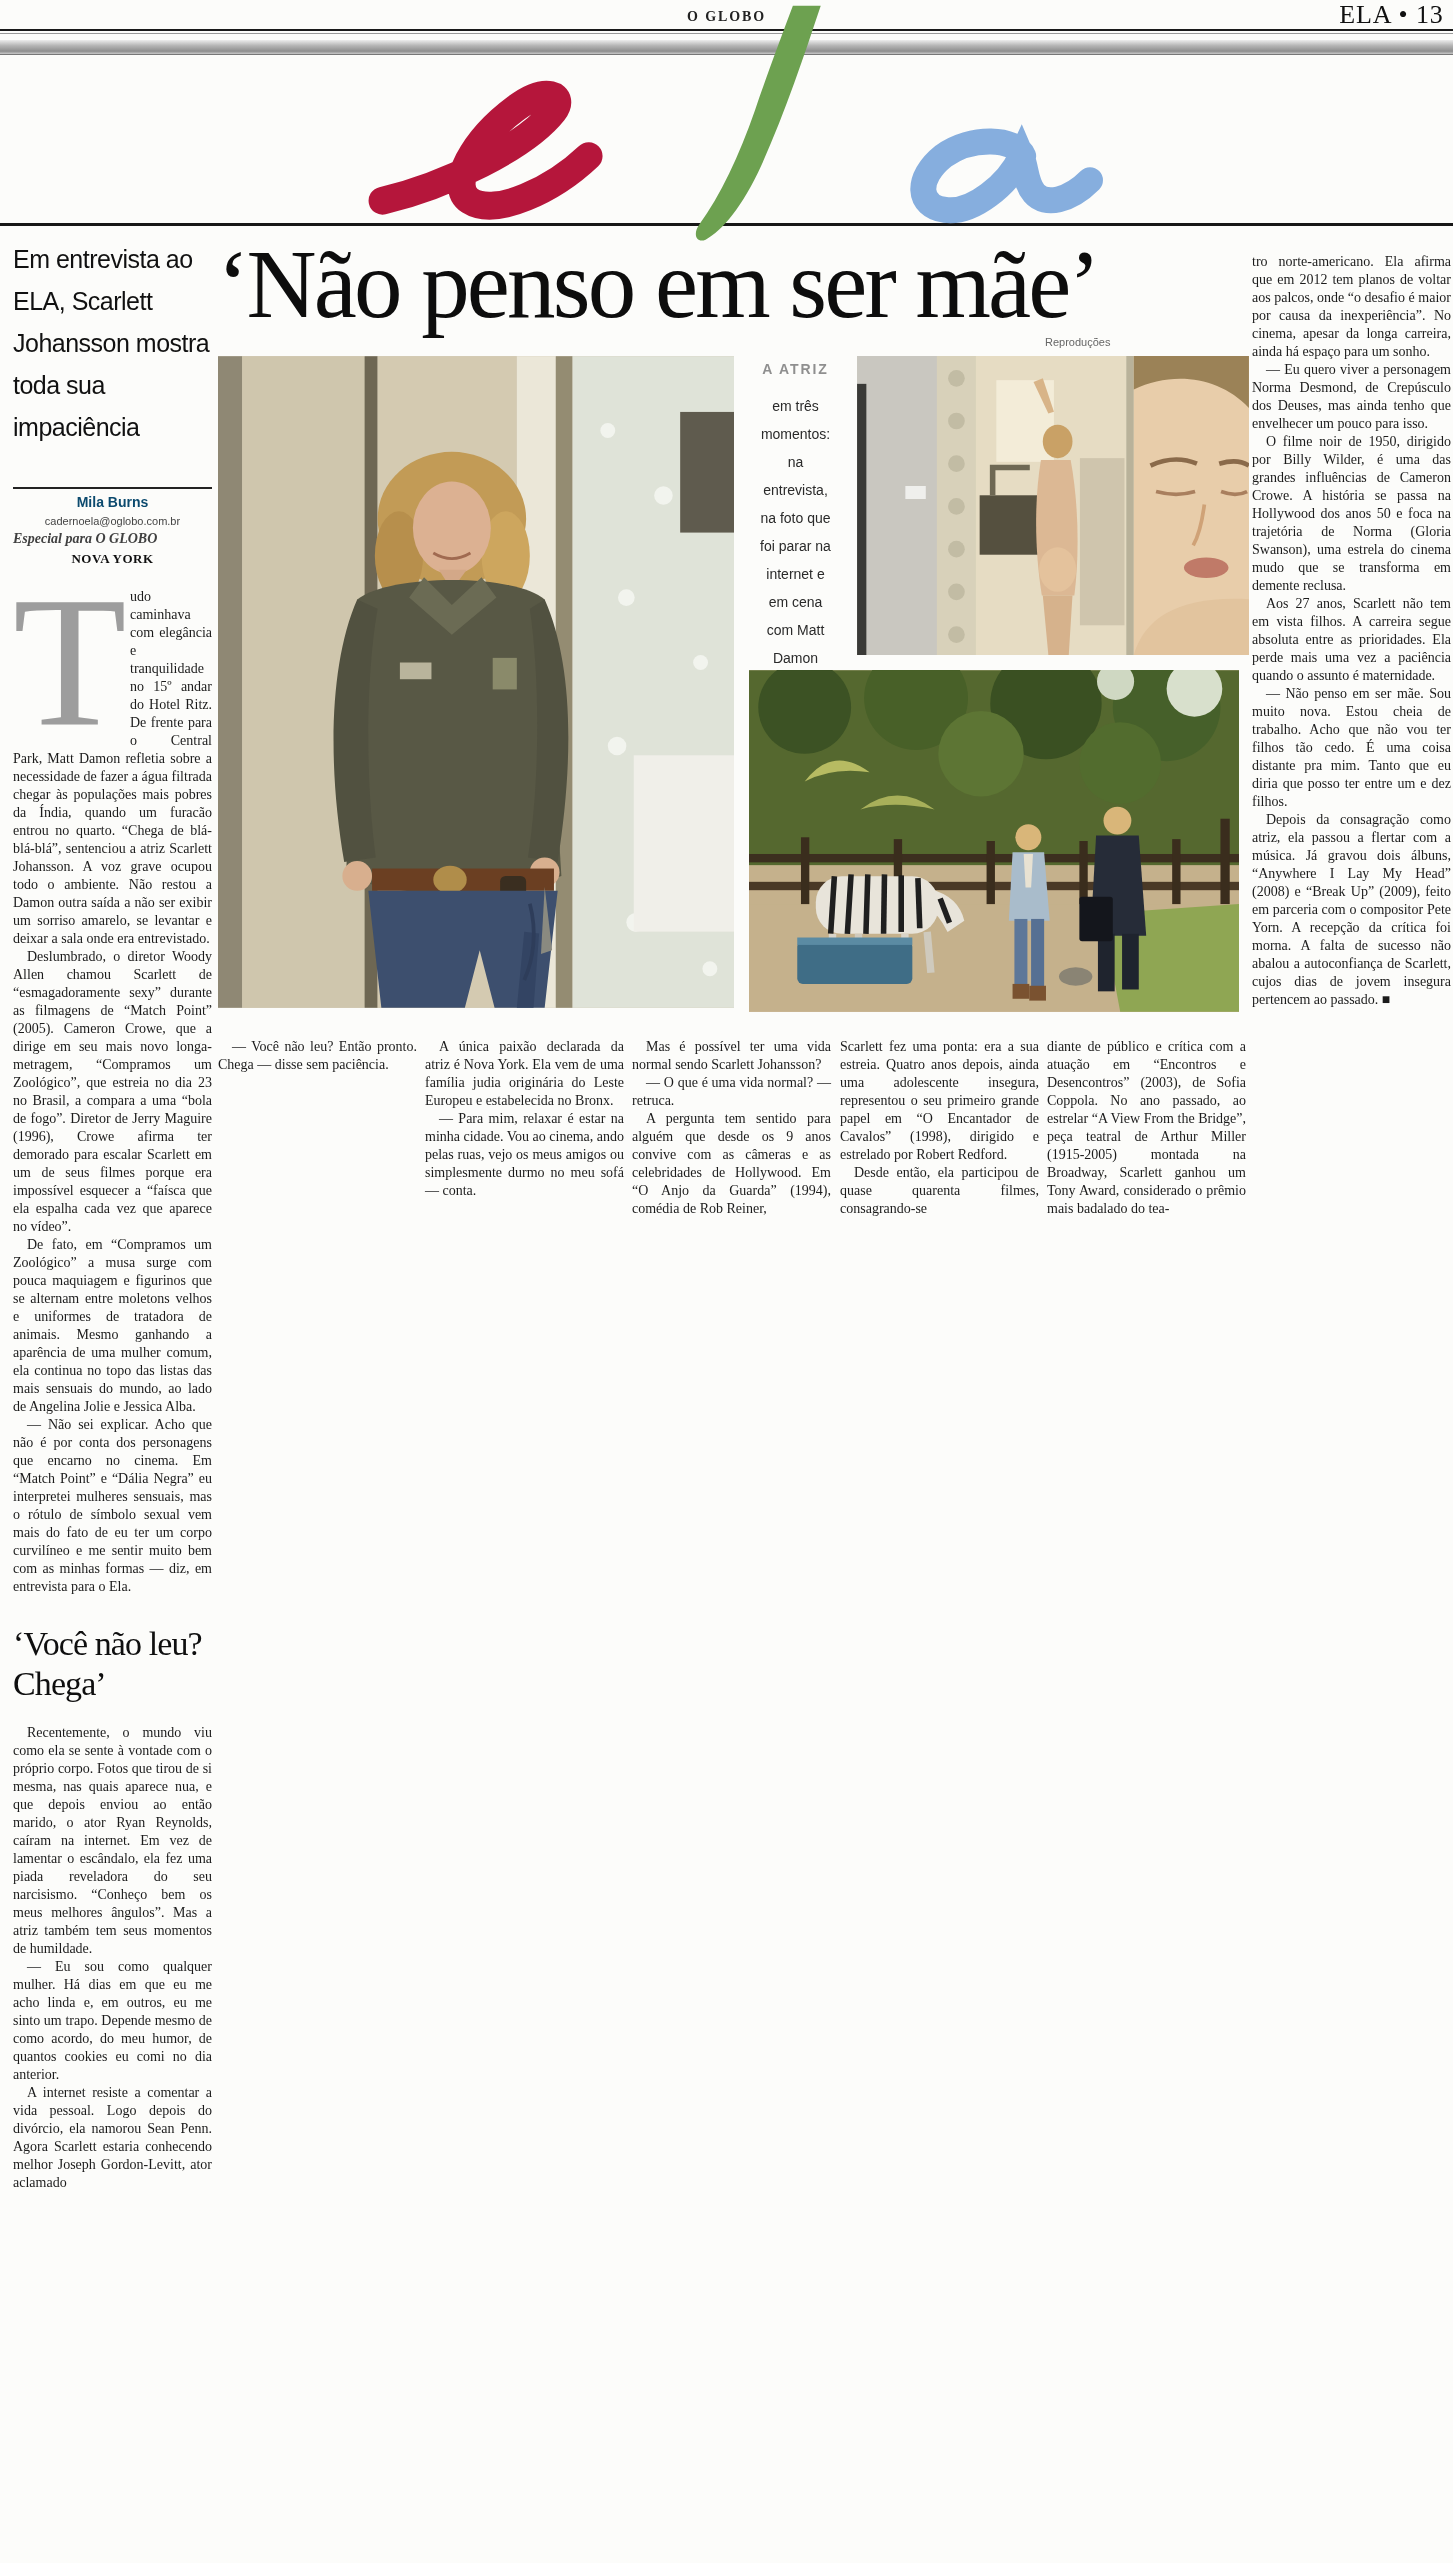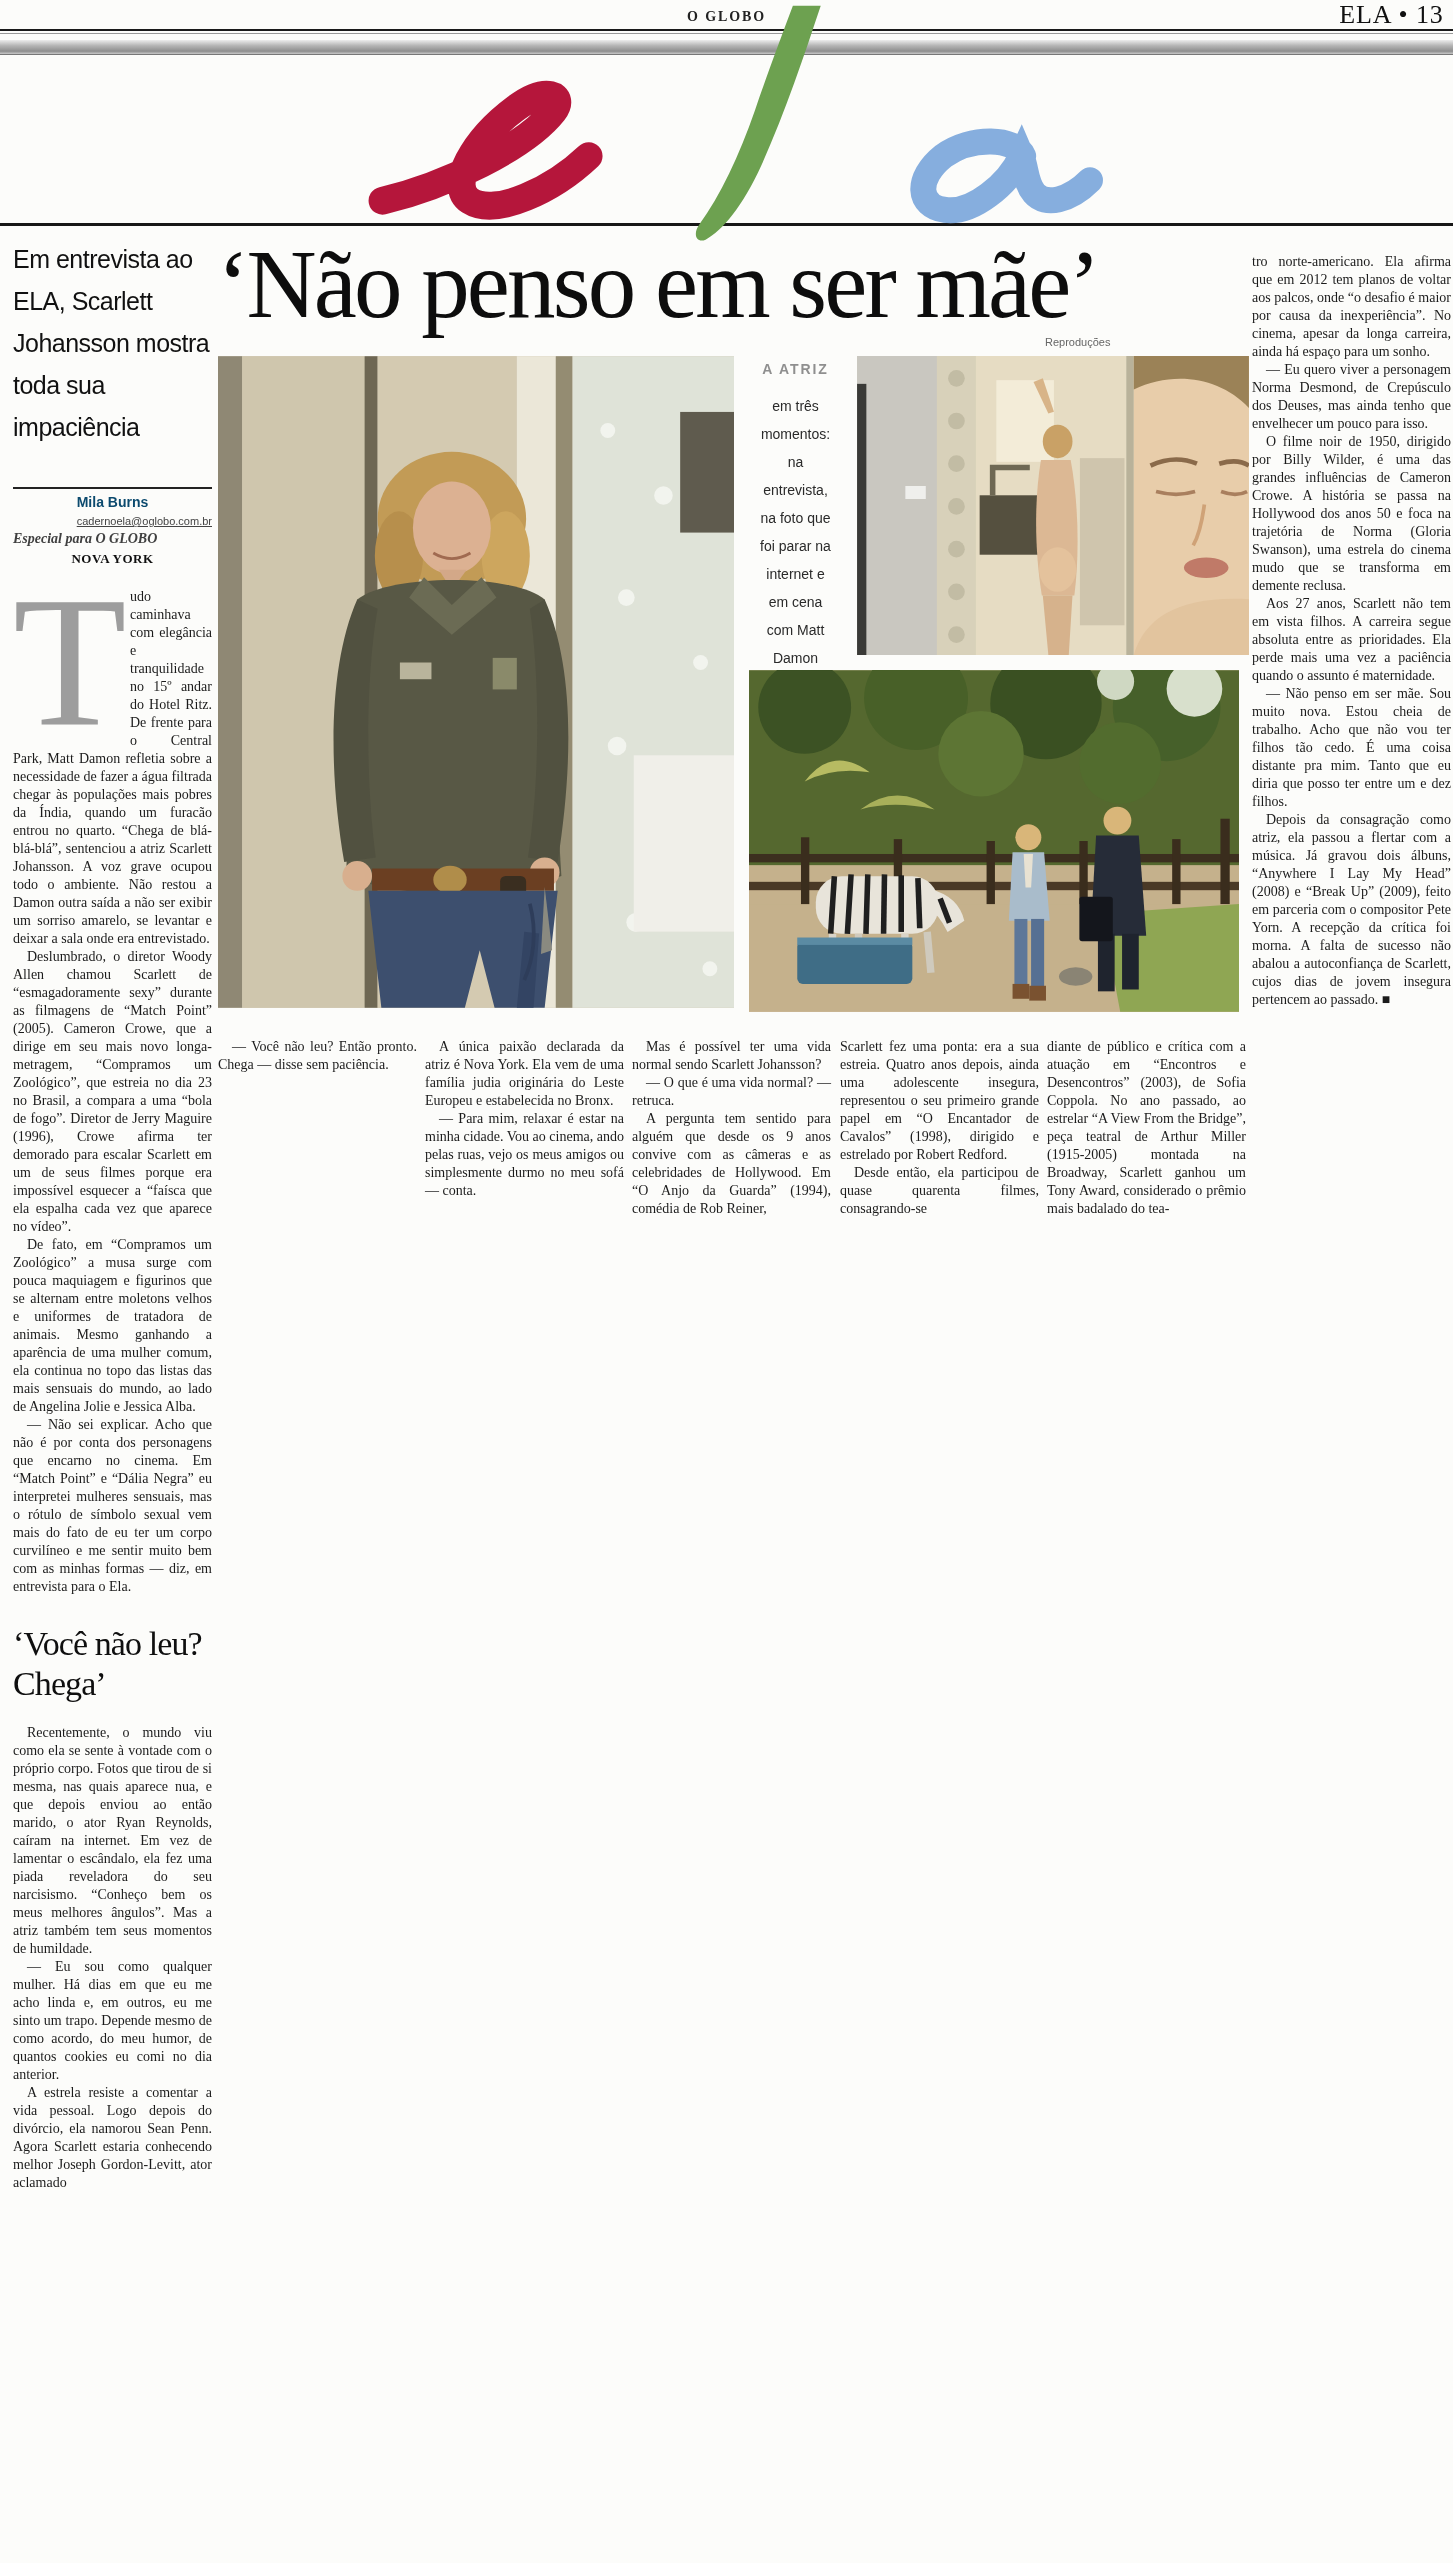--- a/index.html
+++ b/index.html
@@ -22,22 +22,22 @@
             font:97px/110px "Liberation Serif",serif;letter-spacing:-2.8px;color:#0d0d0d;
             white-space:nowrap;}
   .credit{position:absolute;top:336px;left:1045px;width:204px;
           font:11px/13px "Liberation Sans",sans-serif;color:#666;}
   
   .intro-title{position:absolute;top:238px;left:13px;width:201px;
                font:25px/42px "Liberation Sans",sans-serif;letter-spacing:-0.5px;color:#111;}
   .byline-rule{position:absolute;top:487px;left:13px;width:199px;height:1.9px;background:#222;}
   .byline{position:absolute;top:494px;left:13px;width:199px;text-align:center;
           font:bold 14px/16.7px "Liberation Sans",sans-serif;color:#0c4a6e;}
-  .email{position:absolute;top:514px;left:13px;width:199px;text-align:right;
-         font:11px/14px "Liberation Sans",sans-serif;color:#444;text-decoration:underline;}
+  .email{position:absolute;top:514px;left:13px;width:199px;text-align:center;
+         font:11px/14px "Liberation Sans",sans-serif;color:#444;}
   .special{position:absolute;top:530px;left:13px;width:199px;
            font:bold italic 14px/17.6px "Liberation Serif",serif;color:#404040;}
   .dateline{position:absolute;top:551px;left:13px;width:199px;text-align:center;
             font:bold 13px/16.7px "Liberation Serif",serif;letter-spacing:0.5px;color:#111;}
   
   .col{position:absolute;width:199px;font:14px/18px "Liberation Serif",serif;
        text-align:justify;color:#1b1b1b;margin-top:12px;}
   .col p{margin:0;}
   .col p.ind{text-indent:14px;}
   #col1-body{left:13px;top:576px;height:1989px;overflow:hidden;}
@@ -91,21 +91,21 @@
   <div class="dateline">NOVA YORK</div>
 
   <div class="col" id="col1-body">
     <p><span class="dropcap">T</span><span>udo caminhava com elegância e tranquilidade no 15º andar do Hotel Ritz. De frente para o Central Park, Matt Damon refletia sobre a necessidade de fazer a água filtrada chegar às populações mais pobres da Índia, quando um furacão entrou no quarto. “Chega de blá-blá-blá”, sentenciou a atriz Scarlett Johansson. A voz grave ocupou todo o ambiente. Não restou a Damon outra saída a não ser exibir um sorriso amarelo, se levantar e deixar a sala onde era entrevistado.</span></p>
     <p class="ind">Deslumbrado, o diretor Woody Allen chamou Scarlett de “esmagadoramente sexy” durante as filmagens de “Match Point” (2005). Cameron Crowe, que a dirige em seu mais novo longa-metragem, “Compramos um Zoológico”, que estreia no dia 23 no Brasil, a compara a uma “bola de fogo”. Diretor de Jerry Maguire (1996), Crowe afirma ter demorado para escalar Scarlett em um de seus filmes porque era impossível esquecer a “faísca que ela espalha cada vez que aparece no vídeo”.</p>
     <p class="ind">De fato, em “Compramos um Zoológico” a musa surge com pouca maquiagem e figurinos que se alternam entre moletons velhos e uniformes de tratadora de animais. Mesmo ganhando a aparência de uma mulher comum, ela continua no topo das listas das mais sensuais do mundo, ao lado de Angelina Jolie e Jessica Alba.</p>
     <p class="ind">— Não sei explicar. Acho que não é por conta dos personagens que encarno no cinema. Em “Match Point” e “Dália Negra” eu interpretei mulheres sensuais, mas o rótulo de símbolo sexual vem mais do fato de eu ter um corpo curvilíneo e me sentir muito bem com as minhas formas — diz, em entrevista para o Ela.</p>
     <div class="subhead">‘Você não leu? Chega’</div>
     <p class="ind">Recentemente, o mundo viu como ela se sente à vontade com o próprio corpo. Fotos que tirou de si mesma, nas quais aparece nua, e que depois enviou ao então marido, o ator Ryan Reynolds, caíram na internet. Em vez de lamentar o escândalo, ela fez uma piada reveladora do seu narcisismo. “Conheço bem os meus melhores ângulos”. Mas a atriz também tem seus momentos de humildade.</p>
     <p class="ind">— Eu sou como qualquer mulher. Há dias em que eu me acho linda e, em outros, eu me sinto um trapo. Depende mesmo de como acordo, do meu humor, de quantos cookies eu comi no dia anterior.</p>
-    <p class="ind">A estrela resiste a comentar a vida pessoal. Logo depois do divórcio, ela namorou Sean Penn. Agora Scarlett estaria conhecendo melhor Joseph Gordon-Levitt, ator aclamado</p>
+    <p class="ind">A internet resiste a comentar a vida pessoal. Logo depois do divórcio, ela namorou Sean Penn. Agora Scarlett estaria conhecendo melhor Joseph Gordon-Levitt, ator aclamado</p>
   </div>
 
   <svg class="photo" id="photo-interview" width="516" height="652" viewBox="0 0 556 702">
     <rect width="556" height="702" fill="#c8c0ab"></rect>
     <rect x="0" y="0" width="26" height="702" fill="#8f8874"></rect>
     <rect x="26" y="0" width="132" height="702" fill="#cfc6ad"></rect>
     <rect x="158" y="0" width="14" height="702" fill="#6e6753"></rect>
     <rect x="172" y="0" width="150" height="702" fill="#d4cab1"></rect>
     <rect x="322" y="0" width="42" height="702" fill="#ebe7d8"></rect>
     <rect x="364" y="0" width="18" height="702" fill="#948c72"></rect>

